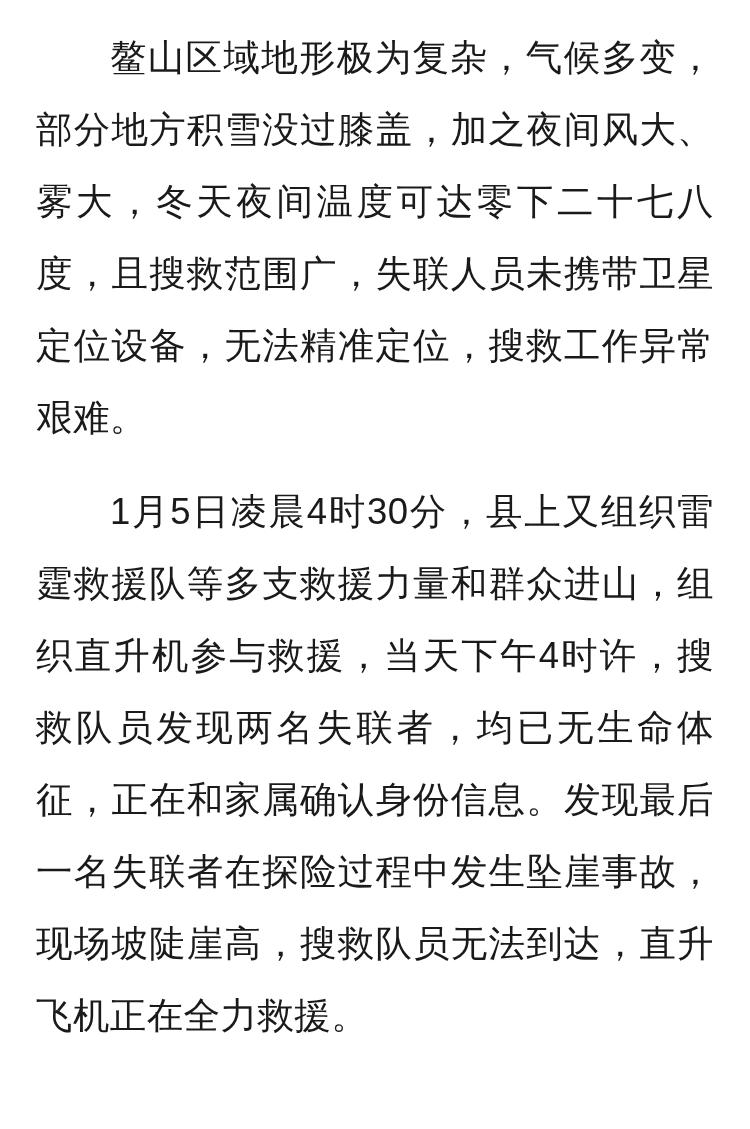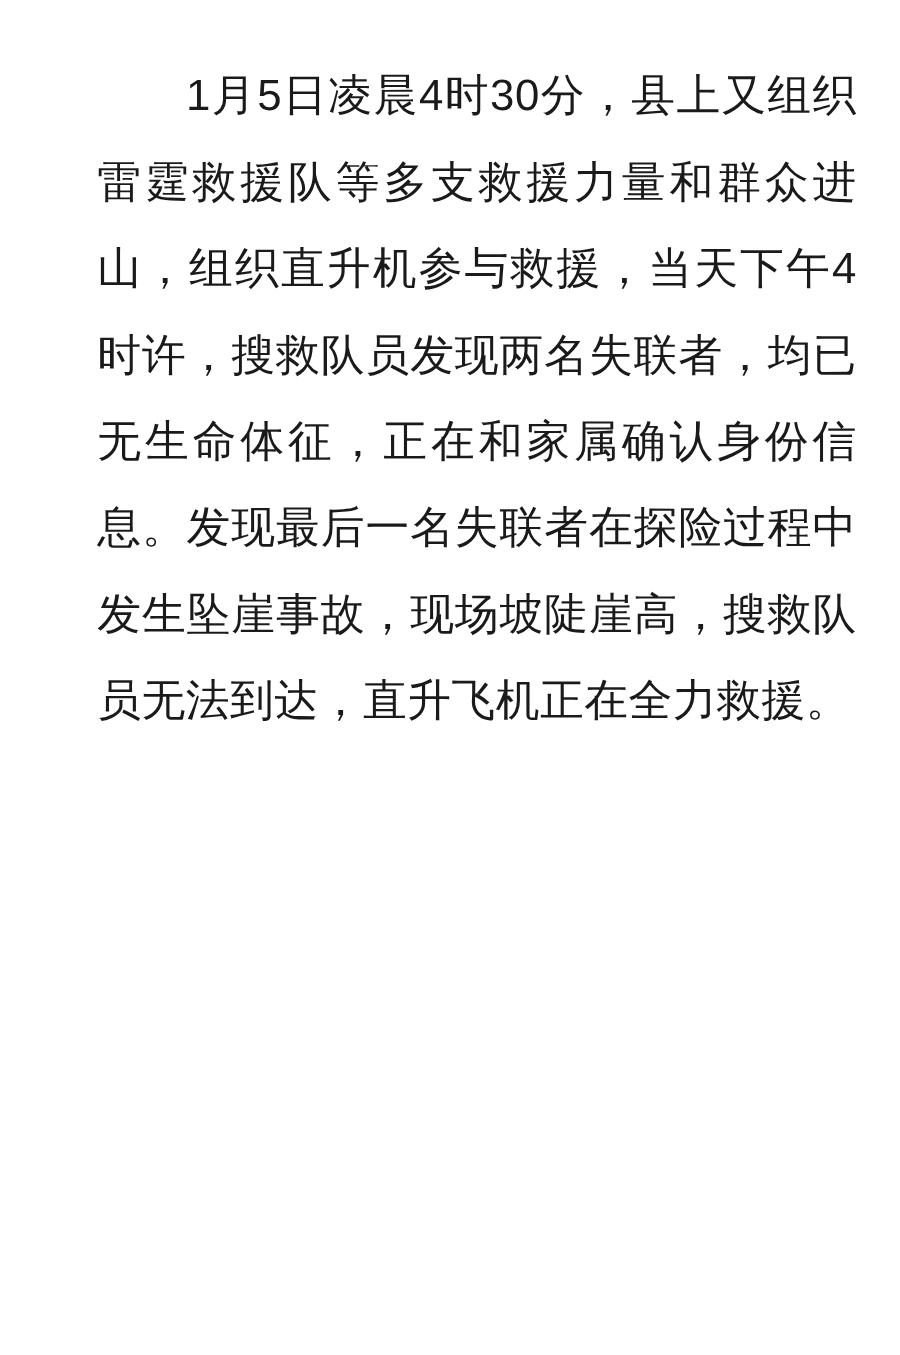--- a/index.html
+++ b/index.html
@@ -32,23 +32,23 @@
     color: #1a1a1a;
     text-align: justify;
     text-justify: inter-ideograph;
     letter-spacing: 0.4px;
     text-indent: 74px;
     word-break: break-all;
     font-weight: 400;
   }
   .para.second {
     margin-top: 22px;
-    margin-left: 45px;
   }
 </style>
 </head>
 <body>
 
 <div class="page">
   <div class="article">
+    <p class="para first">鳌山区域地形极为复杂，气候多变，部分地方积雪没过膝盖，加之夜间风大、雾大，冬天夜间温度可达零下二十七八度，且搜救范围广，失联人员未携带卫星定位设备，无法精准定位，搜救工作异常艰难。</p>
     <p class="para second">1月5日凌晨4时30分，县上又组织雷霆救援队等多支救援力量和群众进山，组织直升机参与救援，当天下午4时许，搜救队员发现两名失联者，均已无生命体征，正在和家属确认身份信息。发现最后一名失联者在探险过程中发生坠崖事故，现场坡陡崖高，搜救队员无法到达，直升飞机正在全力救援。</p>
   </div>
 </div>
 
 </body></html>

